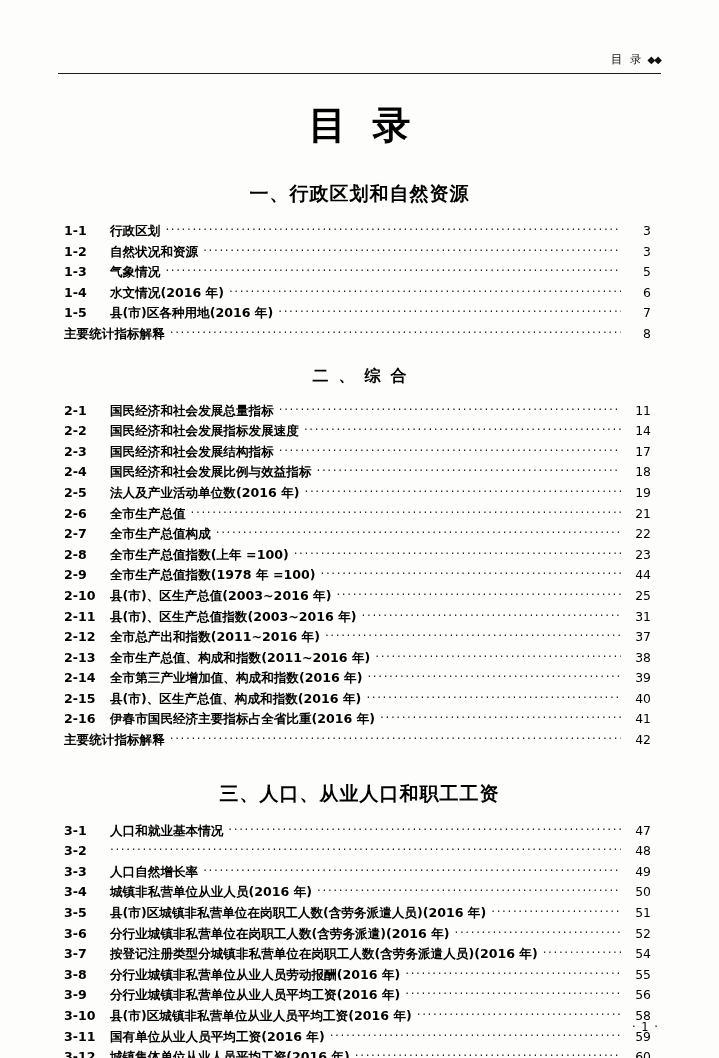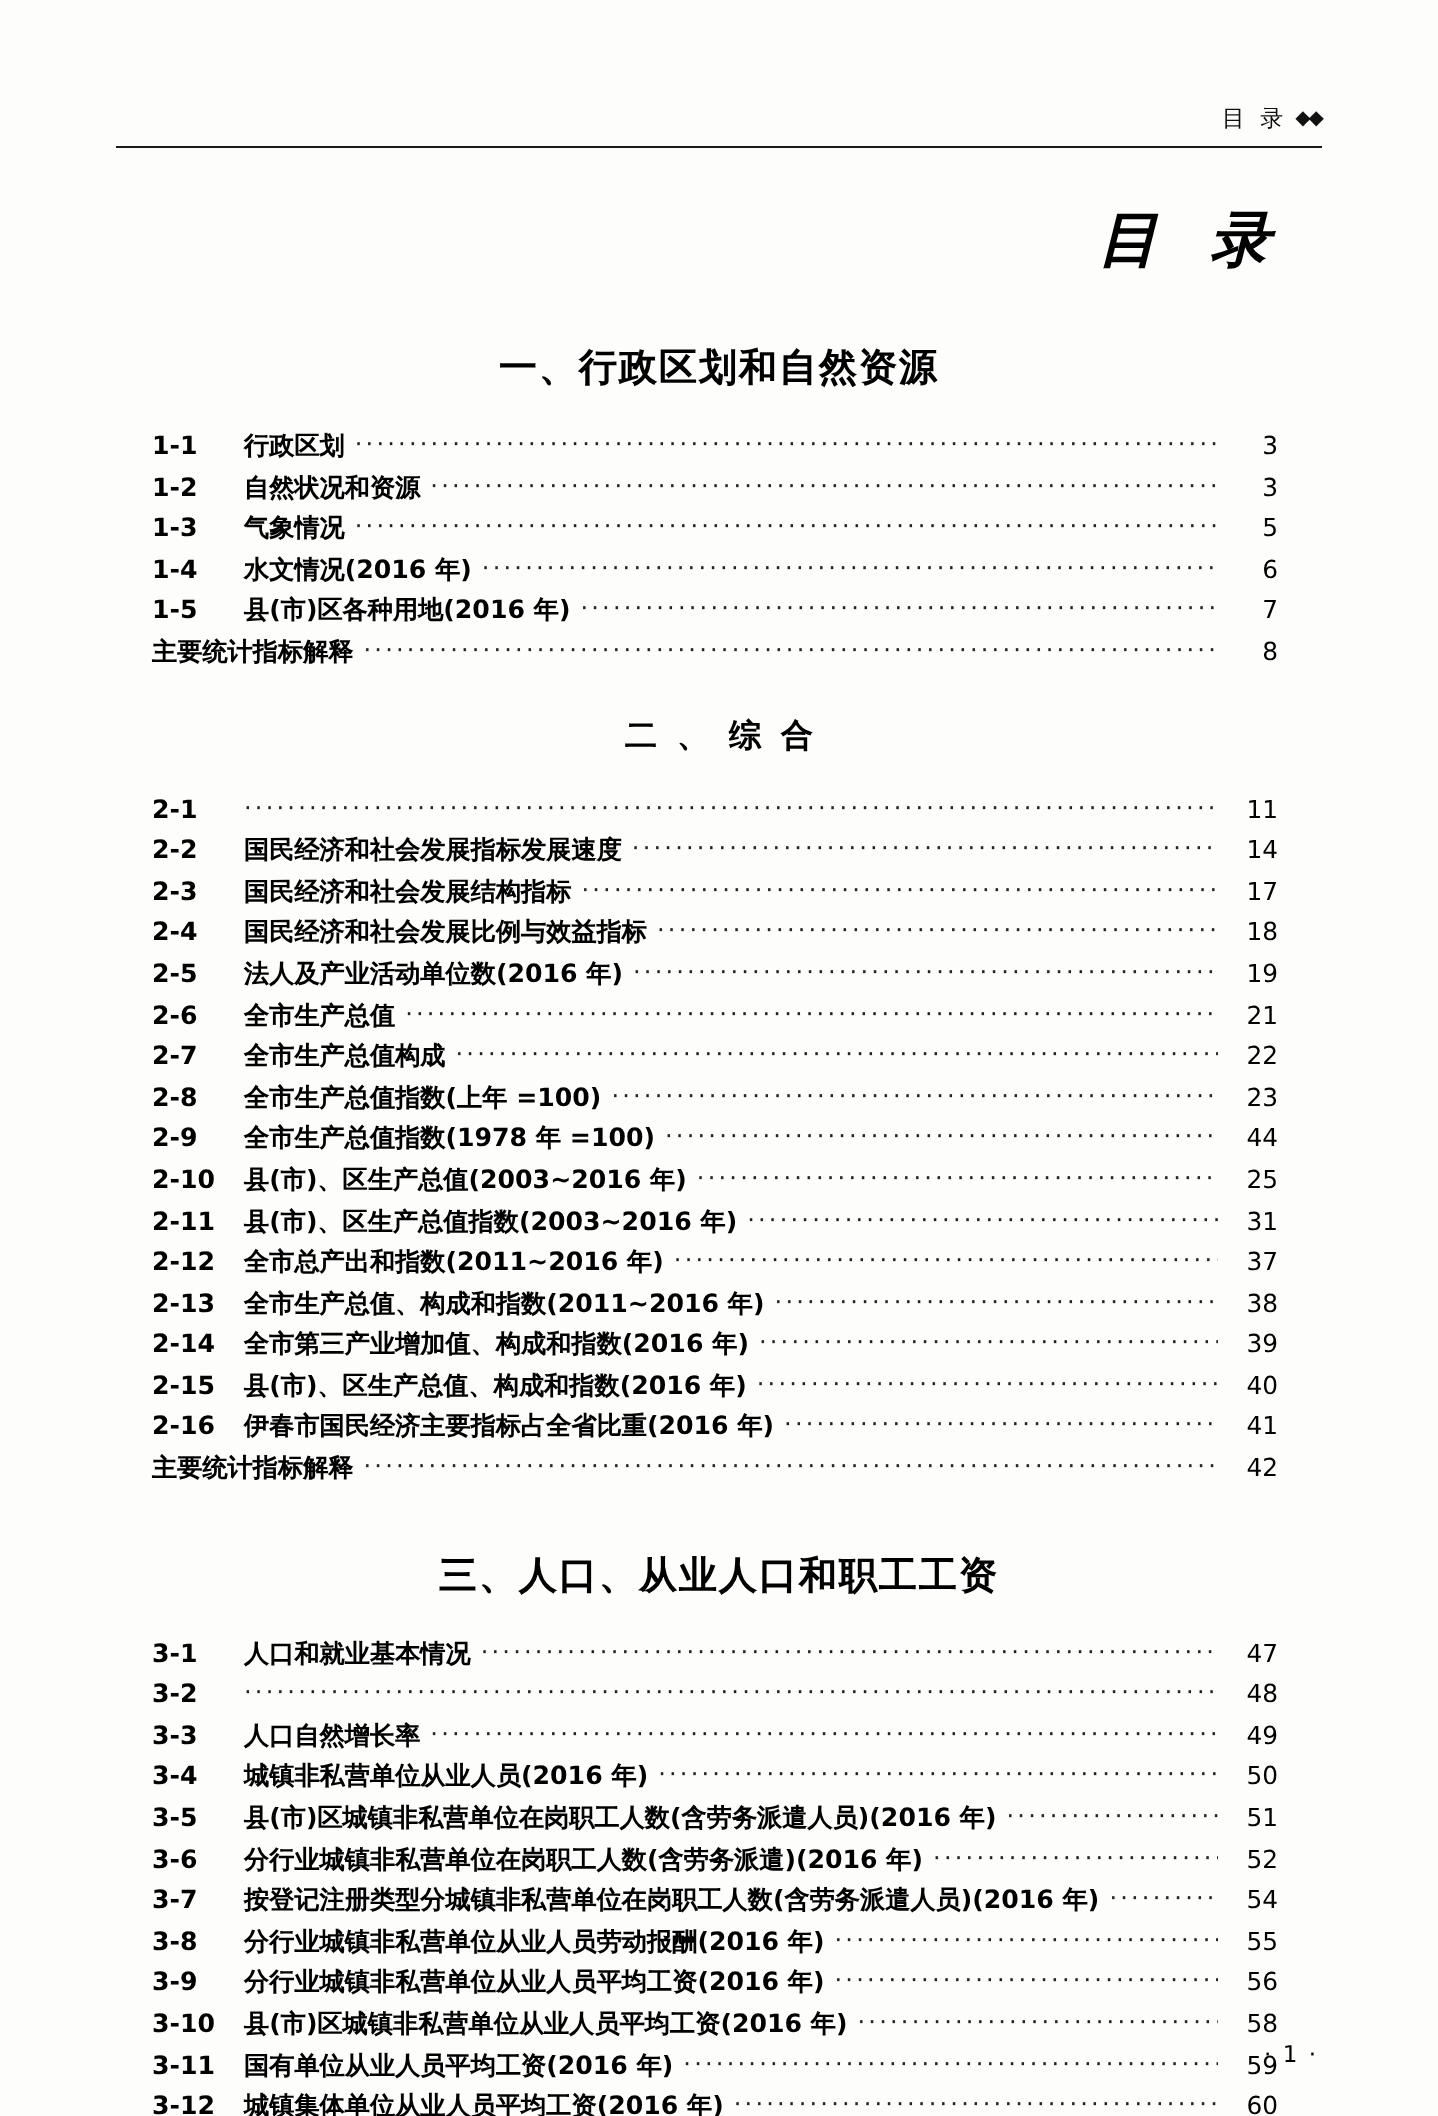--- a/index.html
+++ b/index.html
@@ -41,49 +41,48 @@
     font-size: 10px;
     letter-spacing: -1px;
   }
   .header-rule {
     margin-top: 6px;
     border-bottom: 1.4px solid #1a1a1a;
     width: 100%;
   }
   
   .doc-title {
-    text-align: right;
-    font-size: 30px;
+    text-align: center;
+    font-size: 38px;
     font-weight: bold;
     letter-spacing: 26px;
     margin: 26px 0 0 0;
     padding-left: 26px;
     font-family: "DejaVu Sans", "Liberation Sans", sans-serif;
-    font-style: italic;
   }
   
   .section-heading {
     text-align: center;
     font-size: 19px;
     font-weight: bold;
     letter-spacing: 1px;
     margin: 30px 0 14px 0;
   }
   .section-heading.sh-2 {
     letter-spacing: 10px;
     padding-left: 10px;
     font-size: 16px;
     margin-top: 21px;
   }
   .section-heading.sh-3 {
     margin-top: 30px;
   }
   
   .toc-list {
-    margin: 16px;
+    margin: 4px;
     padding: 0 6px 0 2px;
   }
   .toc-entry {
     display: flex;
     align-items: baseline;
     font-size: 12.6px;
     line-height: 19.6px;
     white-space: nowrap;
   }
   .toc-num {
@@ -178,20 +177,21 @@
           <span class="toc-num"></span>
           <span class="toc-label">主要统计指标解释</span>
           <span class="toc-dots">········································································································································································································</span>
           <span class="toc-page">8</span>
         </div>
       </div>
       <div class="section-heading sh-2">二、综合</div>
       <div class="toc-list">
         <div class="toc-entry">
           <span class="toc-num">2-1</span>
+          <span class="toc-label">国民经济和社会发展总量指标</span>
           <span class="toc-dots">········································································································································································································</span>
           <span class="toc-page">11</span>
         </div>
         <div class="toc-entry">
           <span class="toc-num">2-2</span>
           <span class="toc-label">国民经济和社会发展指标发展速度</span>
           <span class="toc-dots">········································································································································································································</span>
           <span class="toc-page">14</span>
         </div>
         <div class="toc-entry">

